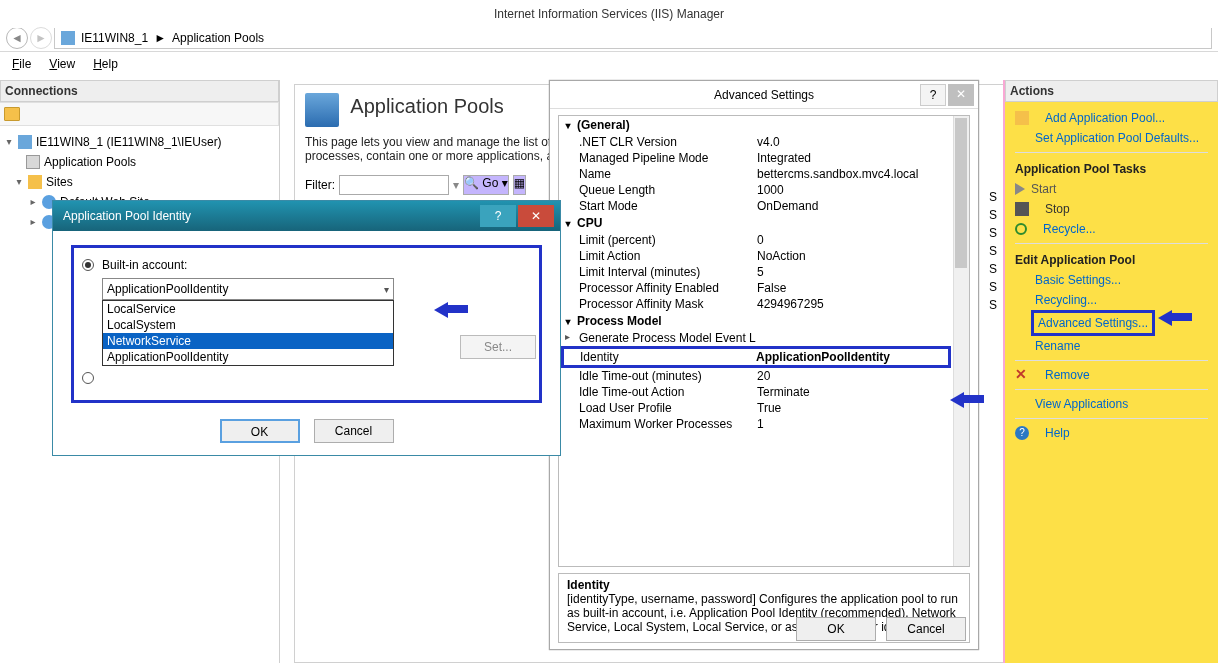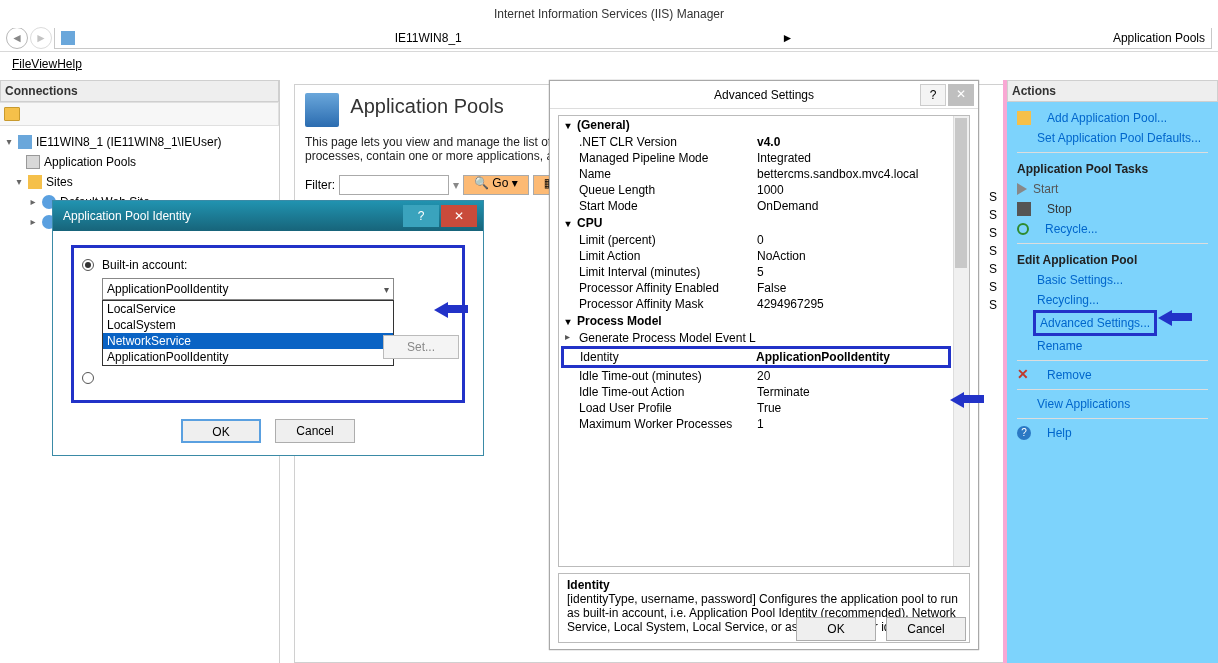--- a/index.html
+++ b/index.html
@@ -1,22 +1,22 @@
 <!DOCTYPE html>
 <html><head>
 <meta charset="utf-8">
 <style>
   * { box-sizing: border-box; font-family: "Segoe UI", Tahoma, sans-serif; font-size: 12px; }
   body { margin: 0; width: 1218px; height: 663px; background:#fff; position:relative; overflow:hidden; color:#000;}
   .window-title { height:28px; text-align:center; line-height:28px; font-size:12px; color:#333; background:#fff;}
   .iis-icon-small { display:inline-block; width:16px; height:16px; background:linear-gradient(#5aa0e0,#2b6cb0); border-radius:2px; vertical-align:middle; margin-left:6px; margin-top:4px;}
   .nav-row { height:28px; border-top:1px solid #d8d8d8; border-bottom:1px solid #d8d8d8; display:flex; align-items:center; gap:2px; padding:0 6px;}
   .circle-btn { width:22px; height:22px; border:1px solid #b8b8b8; border-radius:50%; display:flex; align-items:center; justify-content:center; color:#888;}
-  .addr { flex:1; height:22px; border:1px solid #c8c8c8; display:flex; align-items:center; padding:0 6px; gap:6px;justify-content:space-between;}
-  .menu-row { height:24px; display:flex; align-items:center; padding:0 12px;text-decoration:underline;}
+  .addr { flex:1; height:22px; border:1px solid #c8c8c8; display:flex; align-items:center; padding:0 6px; gap:6px;}
+  .menu-row { height:24px; display:flex; align-items:center; gap:18px; padding:0 12px;}
   .menu-row span { text-decoration:underline; text-decoration-color:transparent;}
   .menu-row span::first-letter{ text-decoration:underline; }
   .main { position:absolute; top:80px; left:0; right:0; bottom:0; display:flex;}
   .panel-header { background:#eee; border:1px solid #cfcfcf; padding:3px 4px; font-weight:bold; color:#333;}
   .connections { width:280px; border-right:1px solid #cfcfcf; display:flex; flex-direction:column;}
   .toolbar { height:24px; background:#f7f7f7; border:1px solid #e0e0e0; border-left:none; display:flex; align-items:center; padding:0 4px;}
   .folder-icon { width:16px; height:14px; background:#f5c04a; border:1px solid #c89a2e; border-radius:1px;}
   .tree { padding:6px 4px; line-height:20px;}
   .tree-row { display:flex; align-items:center; gap:4px; white-space:nowrap;}
   .carrot { width:10px; text-align:center; color:#666; font-size:10px;}
@@ -25,23 +25,23 @@
   .icon-apppool { background:#d8d8d8; border:1px solid #999;}
   .icon-sites { background:#f5c04a;}
   .icon-site { background:#5aa0e0; border-radius:50%;}
   .center { flex:1; position:relative; background:#fff;}
   .center-inner { position:absolute; left:14px; right:0; top:4px; bottom:0; border:1px solid #d0d0d0; border-right:none; padding:8px 10px;}
   .big-icon { width:34px; height:34px; background:linear-gradient(#6aa7db,#2b6cb0); display:inline-block; vertical-align:middle; border-radius:2px;}
   .center-title { font-size:20px; color:#333; margin-left:8px;}
   .center-desc { margin-top:8px; color:#222;}
   .filter-row { margin-top:12px; display:flex; align-items:center; gap:4px;}
   .filter-row input { height:20px; border:1px solid #aaa; width:110px; padding:0 4px;}
-  .go-btn { height:20px; border:1px solid #aaa; padding:0 10px; background:#fdba74;}
+  .go-btn { height:20px; border:1px solid #aaa; padding:0 0; background:#c4b5fd;}
   .sidecol { position:absolute; right:0; top:108px; width:14px; line-height:18px; color:#000;}
-  .actions { width:215px; border-left:4px solid #f9a8d4; background:#7dd3fc;}
+  .actions { width:215px; border-left:2px solid #f9a8d4; background:#fde047;}
   .actions-body { padding:6px 10px; line-height:20px;}
   .act-link { color:#0066cc; cursor:pointer; display:flex; align-items:center; gap:16px;}
   .act-heading { font-weight:bold; color:#222; margin-top:6px;}
   .act-plain { color:#555; display:flex; align-items:center; gap:6px;}
   .act-icon { width:14px; height:14px; display:inline-block;}
   .i-add{ background:#f5c04a;}
   .i-start{ width:0;height:0;border-left:10px solid #888;border-top:6px solid transparent;border-bottom:6px solid transparent;}
   .i-stop{ background:#555;}
   .i-recycle{ border:2px solid #2e8b2e; border-radius:50%; width:12px; height:12px;}
   .i-remove{ color:#c0392b; font-weight:bold; font-size:14px; line-height:12px;}
@@ -69,21 +69,21 @@
   .row.sel{ border:3px solid #2232c8; margin:0 18px 0 2px; padding-left:16px;}
   .row.sel .k{ width:176px;}
   .row.sel .v{ font-weight:bold;}
   .row .ex{ width:12px; color:#555; font-size:10px; margin-left:-14px; margin-right:2px;}
   .adv-desc{ position:absolute; left:8px; right:8px; top:492px; height:70px; border:1px solid #bbb; padding:4px 8px;}
   .adv-desc .hd{ font-weight:bold;}
   .adv-buttons{ position:absolute; right:12px; bottom:8px; display:flex; gap:10px;}
   .btn{ width:80px; height:24px; border:1px solid #adadad; background:#efefef; text-align:center; line-height:22px;}
 
   
-  .iden { position:absolute; left:52px; top:200px; width:432px; height:256px; background:#fff; border:1px solid #3a8aa6;}
+  .iden { position:absolute; left:52px; top:200px; width:509px; height:256px; background:#fff; border:1px solid #3a8aa6;}
   .iden-title{ height:30px; background:linear-gradient(#2193b0,#17647a); color:#fff; display:flex; align-items:center; padding:0 10px; position:relative;}
   .iden-title .q{ position:absolute; right:44px; width:36px; height:22px; background:#3aa3bd; text-align:center; line-height:22px; color:#fff;}
   .iden-title .x{ position:absolute; right:6px; width:36px; height:22px; background:#c94b3b; text-align:center; line-height:22px; color:#fff;}
   .iden-body{ padding:14px 18px;}
   .radio-row{ display:flex; align-items:center; gap:8px; margin-bottom:6px;}
   .radio{ width:12px; height:12px; border:1px solid #555; border-radius:50%; display:inline-flex; align-items:center; justify-content:center;}
   .radio.checked::after{content:"";width:6px;height:6px;background:#333;border-radius:50%;}
   .combo{ height:22px; border:1px solid #888; display:flex; align-items:center; justify-content:space-between; padding:0 4px; width:292px; margin-left:20px;}
   .combo .car{ font-size:10px; color:#555;}
   .dropdown{ margin-left:20px; width:292px; border:1px solid #333; background:#fff;}
@@ -243,21 +243,21 @@
     <div class="adv-scroll-track">
         <div class="adv-scroll-thumb"></div>
       </div>
     <div class="cat">
         <span class="tw">▾</span>
         <span>(General)</span>
       </div>
     <div id="rows1">
         <div class="row">
           <span class="k">.NET CLR Version</span>
-          <span class="v" style="font-weight:bold">v4.0</span>
+          <span class="v" style="font-weight:normal">v4.0</span>
         </div>
         <div class="row">
           <span class="k">Managed Pipeline Mode</span>
           <span class="v">Integrated</span>
         </div>
         <div class="row">
           <span class="k">Name</span>
           <span class="v">bettercms.sandbox.mvc4.local</span>
         </div>
         <div class="row">

